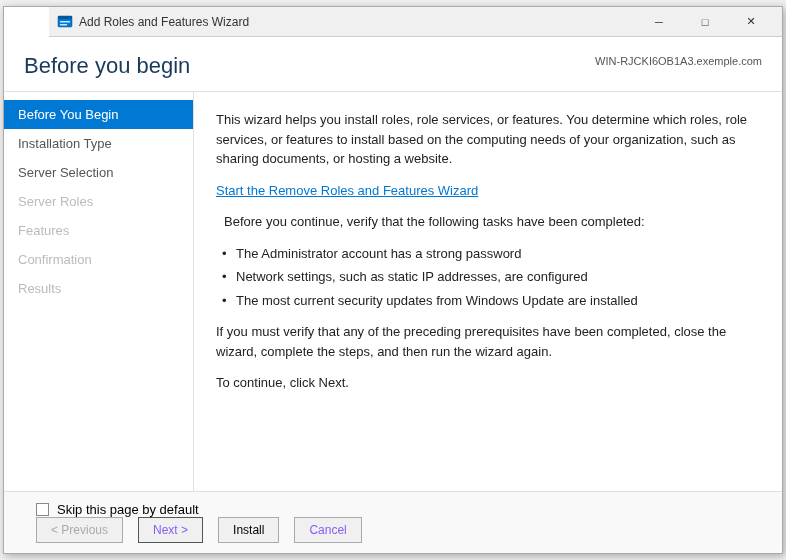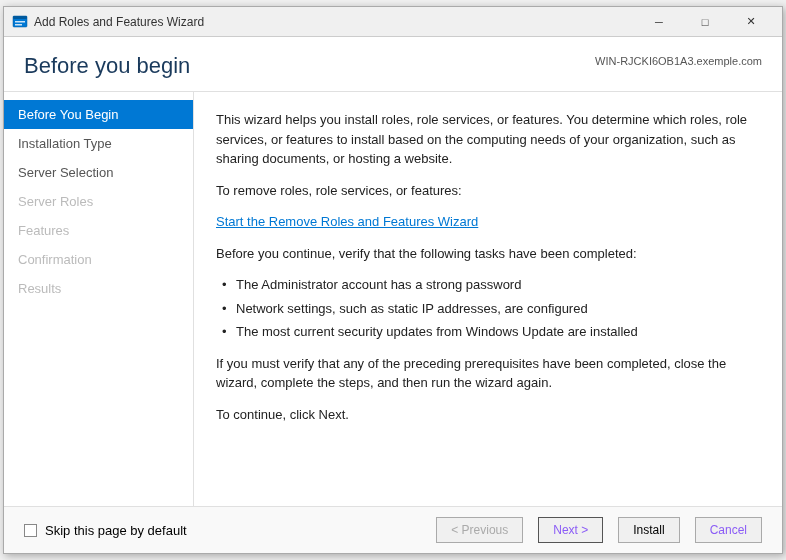--- a/index.html
+++ b/index.html
@@ -24,20 +24,21 @@
       box-shadow: 2px 2px 8px rgba(0,0,0,0.3);
     }
     .titlebar {
       background: #f0f0f0;
       border-bottom: 1px solid #ccc;
       height: 30px;
       display: flex;
       align-items: center;
       padding: 0 8px;
       flex-shrink: 0;
+      margin-left: 45px;
     }
     .titlebar-icon {
       width: 16px;
       height: 16px;
       margin-right: 6px;
       display: flex;
       align-items: center;
       justify-content: center;
     }
     .titlebar-title {
@@ -139,23 +140,24 @@
       position: relative;
     }
     .bullet-list li::before {
       content: '•';
       position: absolute;
       left: -4px;
     }
     .footer {
       border-top: 1px solid #e0e0e0;
       background: #f9f9f9;
-      padding: 10px 20px;
-      display: flex;
-      flex-shrink: 0;
+      padding: 10px 32px;
+      display: flex;
+      flex-shrink: 0;
+      flex-direction: column;
     }
     .footer-left {
       display: flex;
       align-items: center;
       gap: 8px;
       flex: 1;
     }
     .checkbox {
       width: 13px;
       height: 13px;
@@ -224,23 +226,22 @@
         <div class="sidebar-item">Installation Type</div>
         <div class="sidebar-item">Server Selection</div>
         <div class="sidebar-item disabled">Server Roles</div>
         <div class="sidebar-item disabled">Features</div>
         <div class="sidebar-item disabled">Confirmation</div>
         <div class="sidebar-item disabled">Results</div>
       </div>
 
     <div class="main">
       <p>This wizard helps you install roles, role services, or features. You determine which roles, role services, or features to install based on the computing needs of your organization, such as sharing documents, or hosting a website.</p>
-      <p>To remove roles, role services, or features:</p>
       <p><a class="link">Start the Remove Roles and Features Wizard</a></p>
-      <p style="margin-top:10px;">Before you continue, verify that the following tasks have been completed:</p>
+      <p style="margin-top:10px;margin-left:8px;">Before you continue, verify that the following tasks have been completed:</p>
       <ul class="bullet-list">
       <li>The Administrator account has a strong password</li>
           <li>Network settings, such as static IP addresses, are configured</li>
           <li>The most current security updates from Windows Update are installed</li>
         </ul>
       <p>If you must verify that any of the preceding prerequisites have been completed, close the wizard, complete the steps, and then run the wizard again.</p>
       <p>To continue, click Next.</p>
     </div>
   </div>
 

